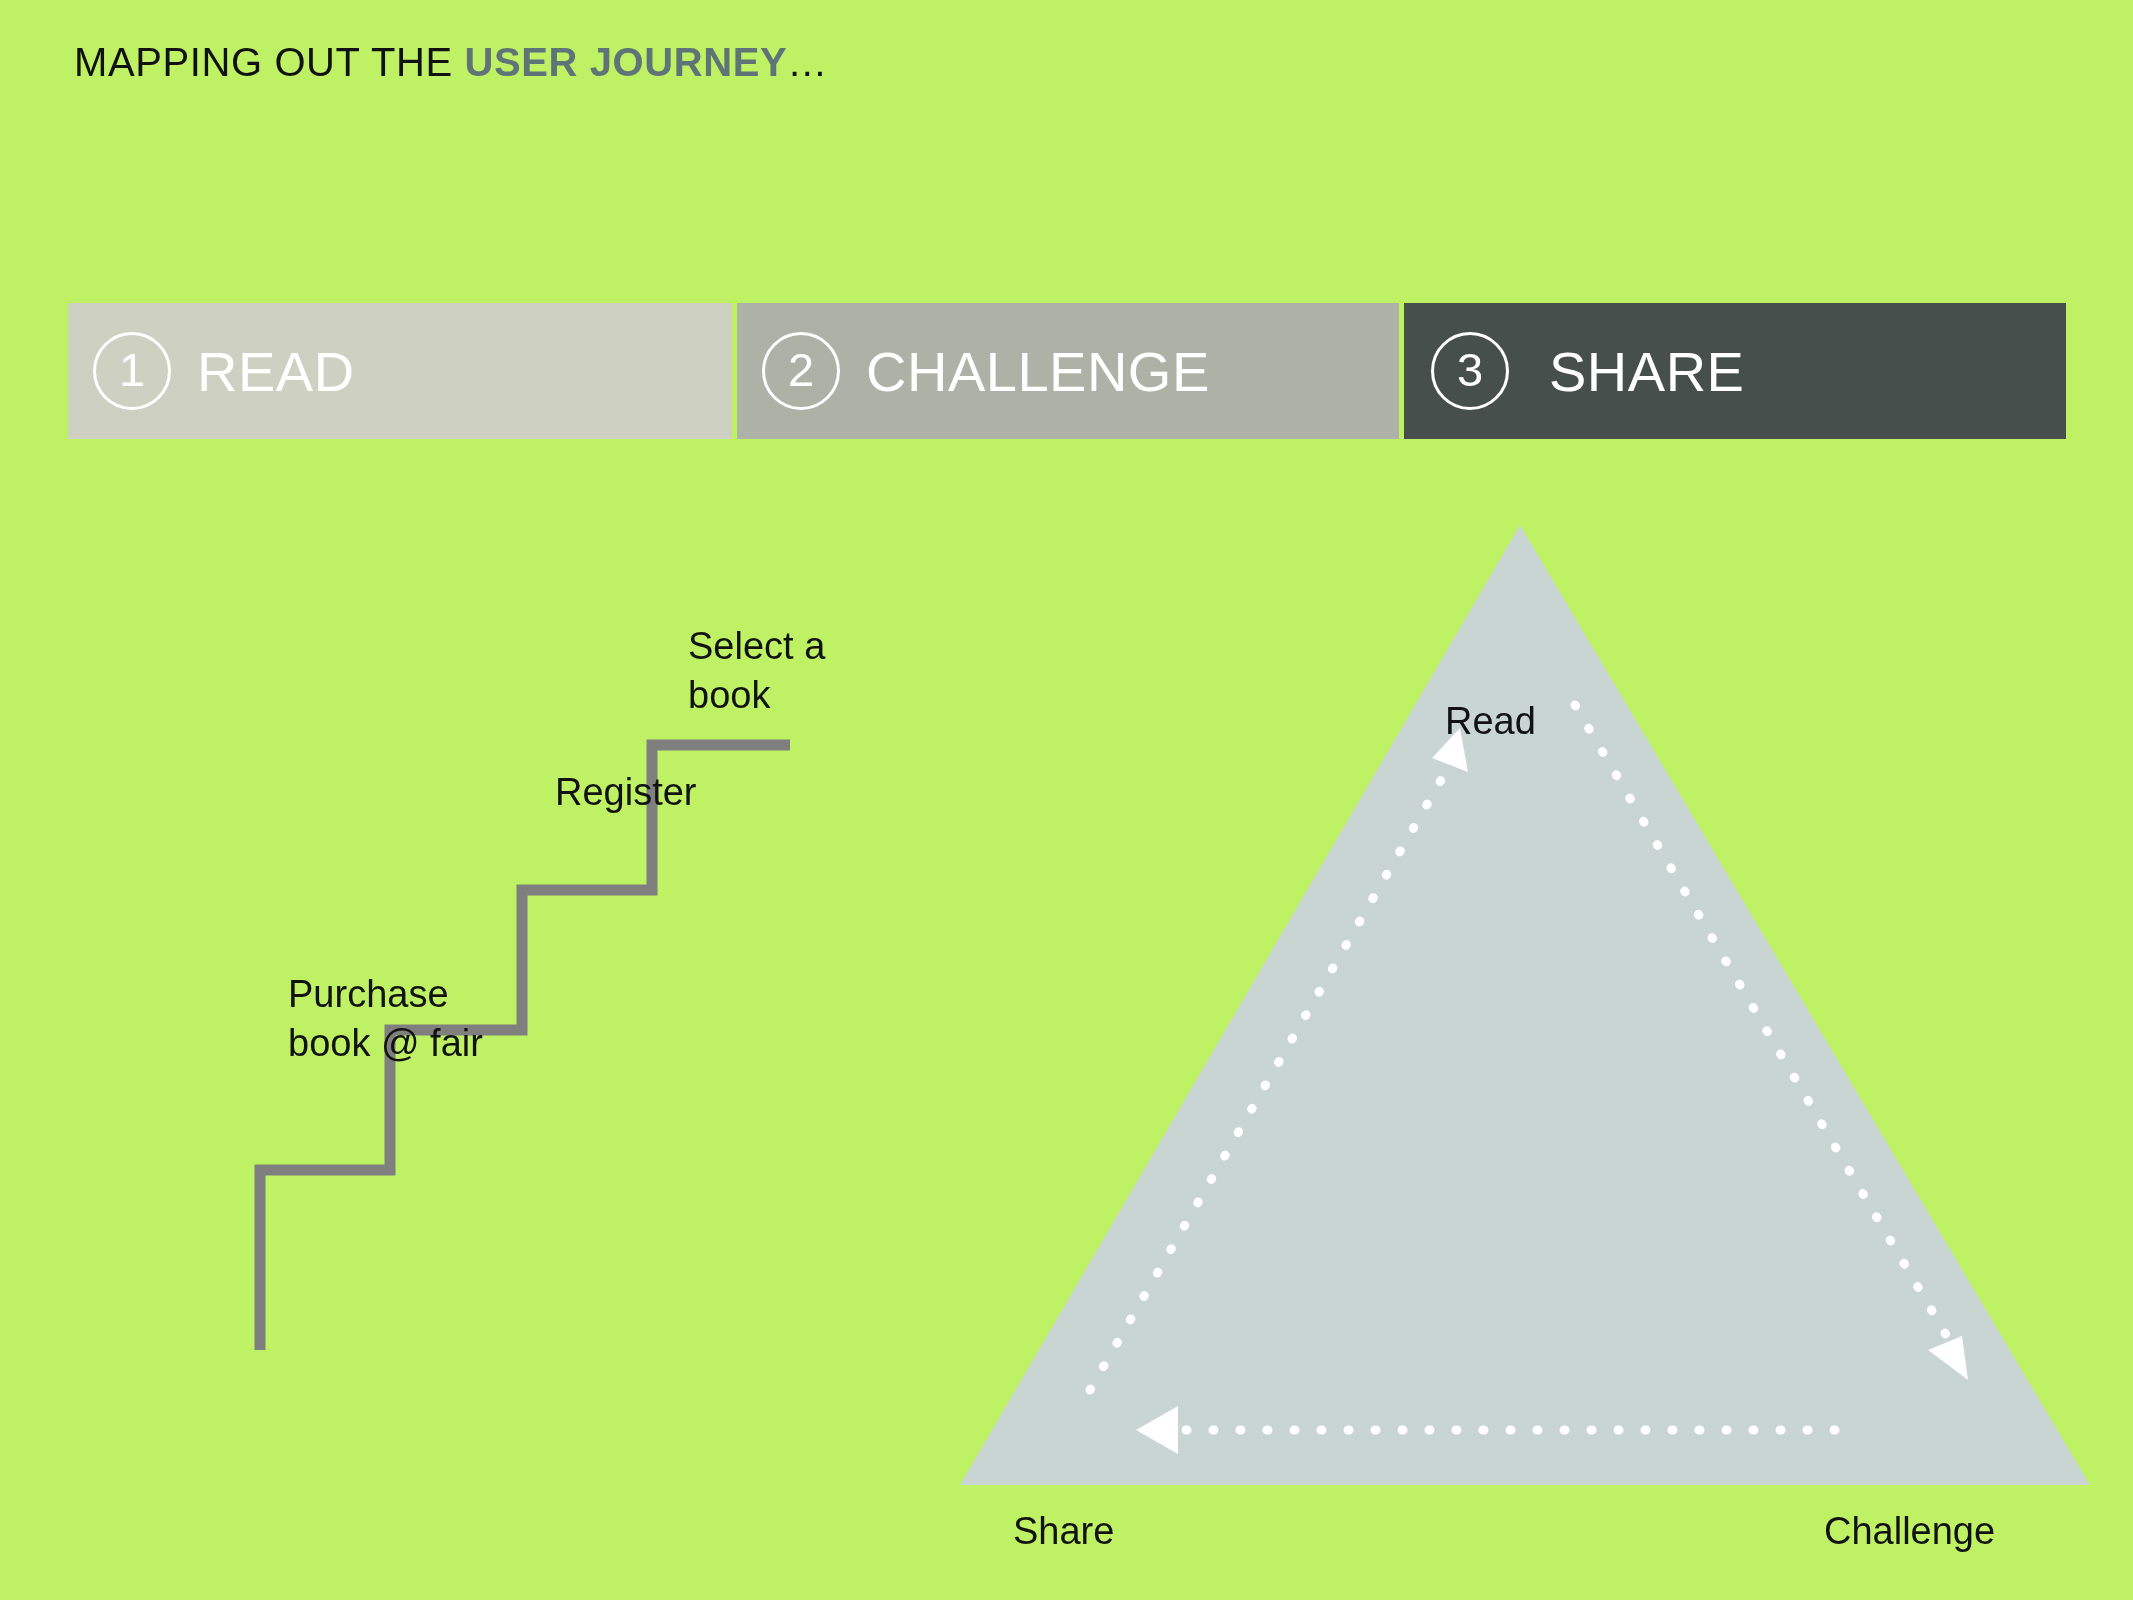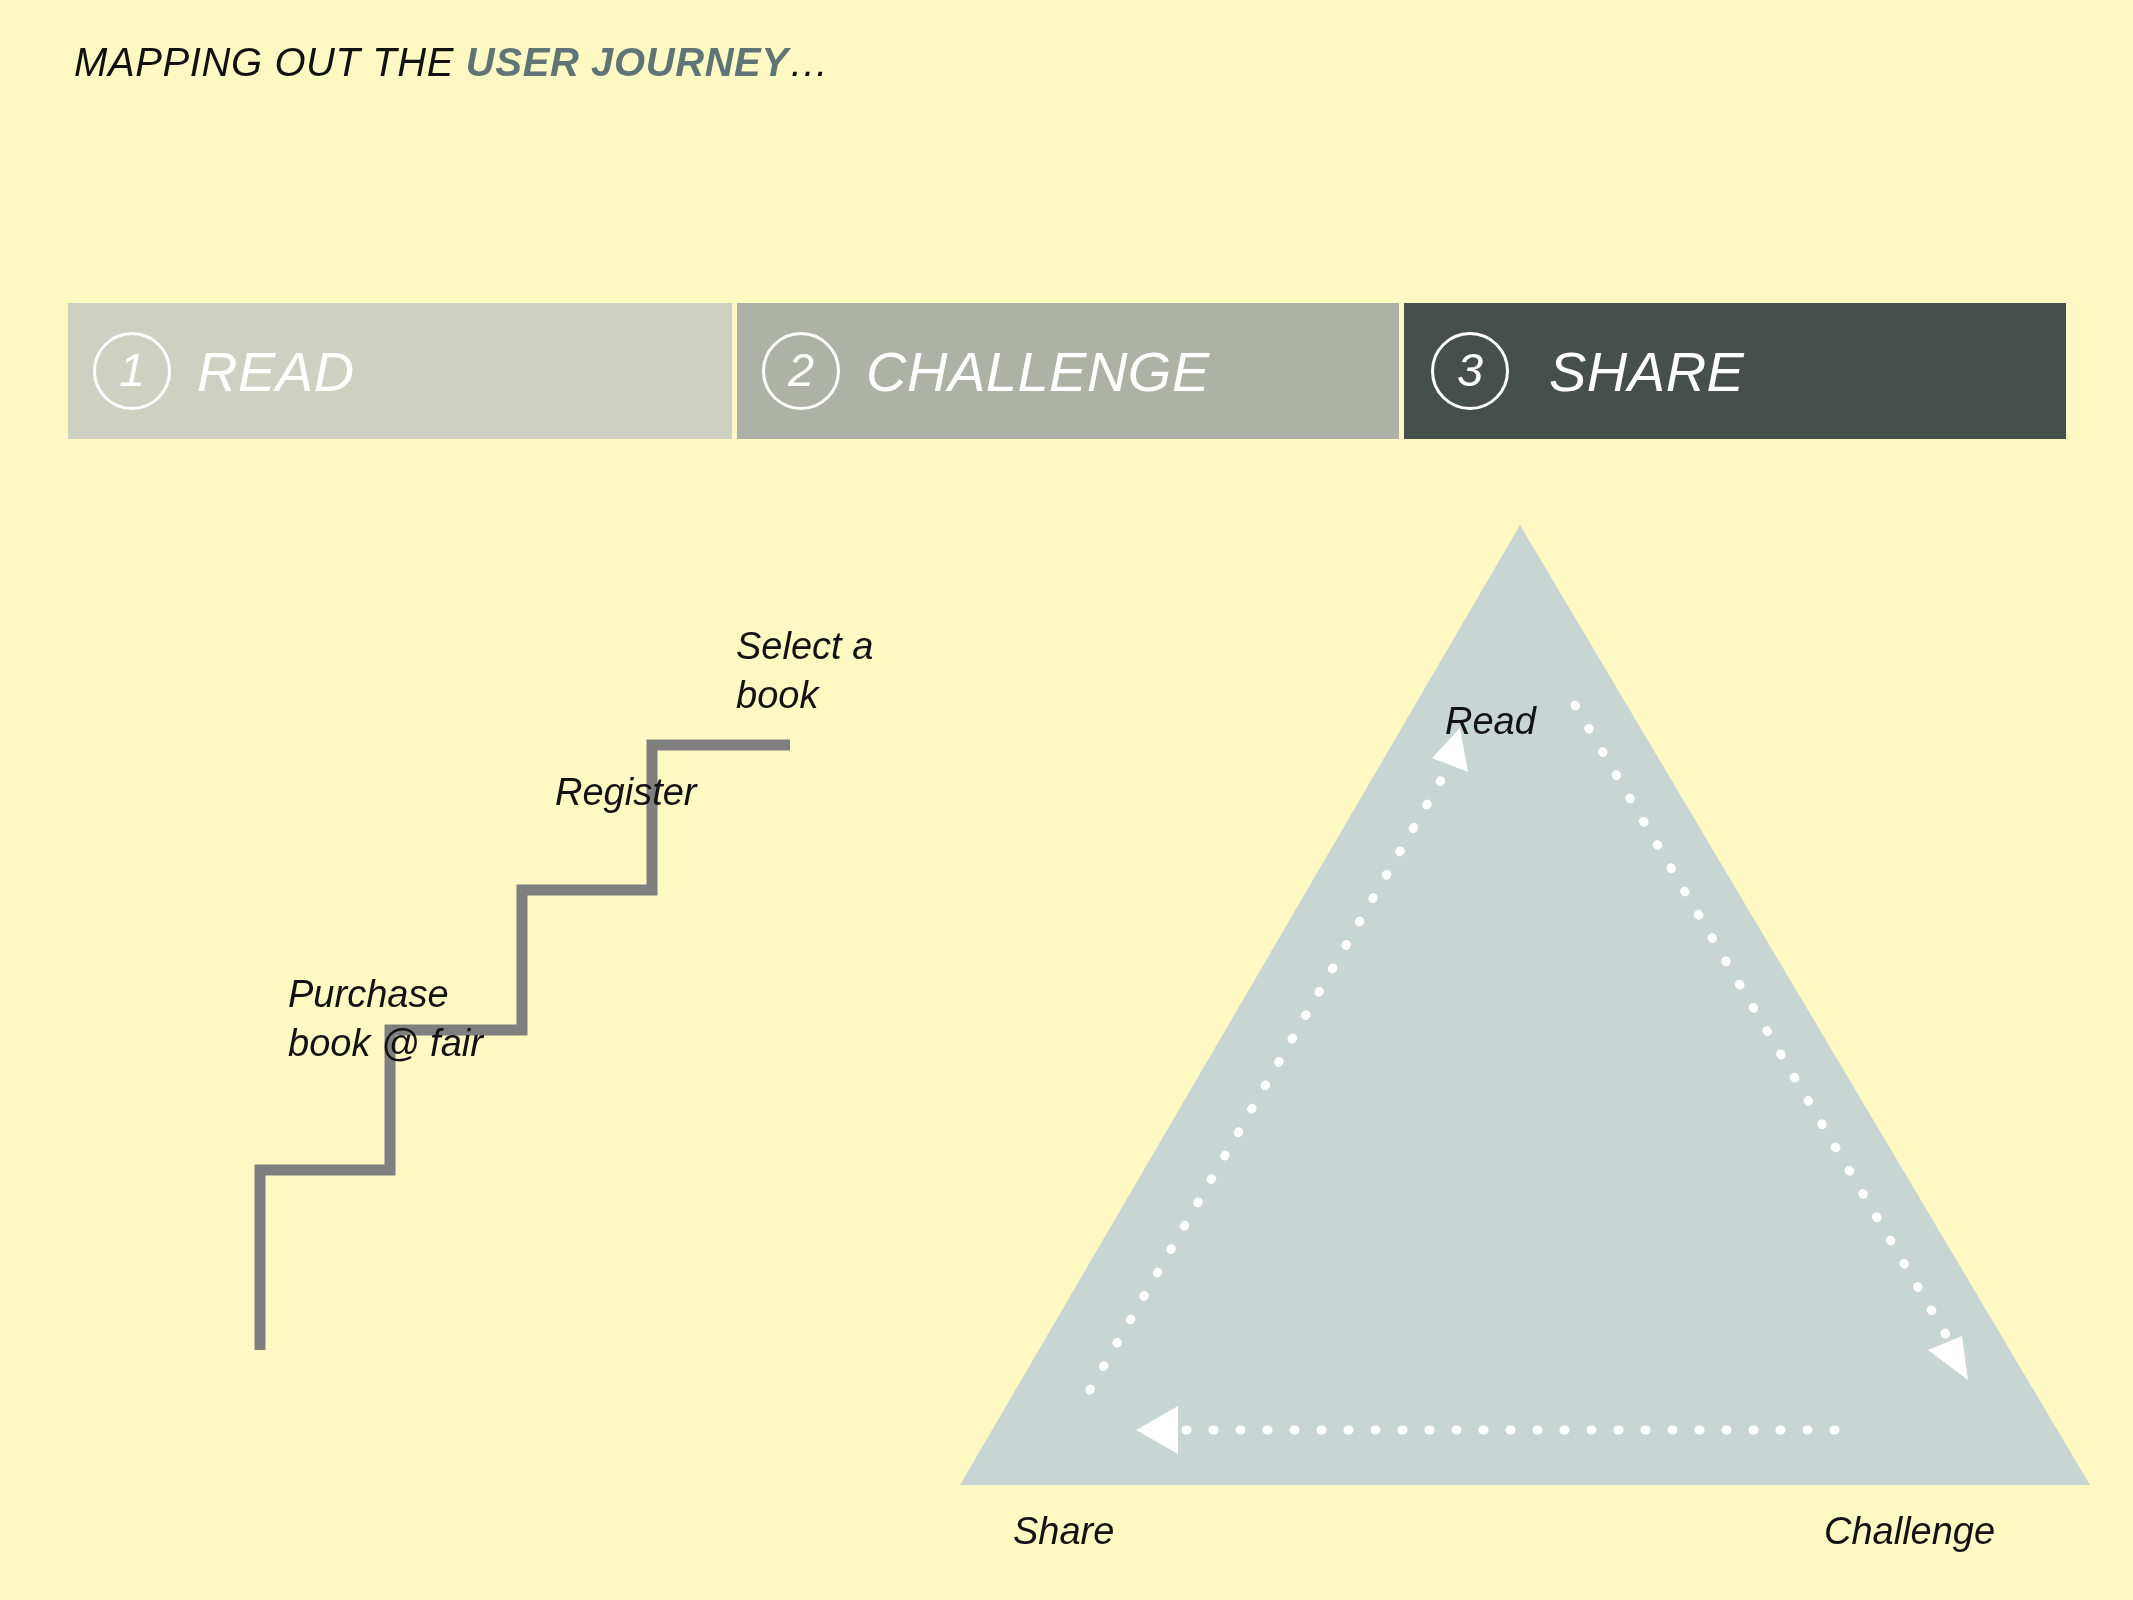--- a/index.html
+++ b/index.html
@@ -10,22 +10,21 @@
     height: 1600px;
     background: #ffffff;
     font-family: "Liberation Sans", sans-serif;
     overflow: hidden;
   }
 
   #slide {
     position: relative;
     width: 2133px;
     height: 1600px;
-    background: #fef9c3;
-    font-style: italic;
+    background: #bef264;
   }
 
   
   #title {
     position: absolute;
     left: 74px;
     top: 40px;
     font-size: 40px;
     letter-spacing: 0.6px;
     color: #111111;
@@ -103,21 +102,21 @@
     position: absolute;
     font-size: 38px;
     line-height: 1.28;
     color: #121212;
     font-weight: 400;
     white-space: nowrap;
   }
   #stair-label-0 { left: 38px;  top: 270px; }
   #stair-label-1 { left: 170px; top: 155px; }
   #stair-label-2 { left: 305px; top: 68px; text-align: right;  }
-  #stair-label-3 { left: 438px; top: -78px; margin-left: 48px; }
+  #stair-label-3 { left: 438px; top: -78px; }
 
   
   #cycle {
     position: absolute;
     left: 940px;
     top: 500px;
     width: 1180px;
     height: 1010px;
   }
   #cycle svg { display: block; }

